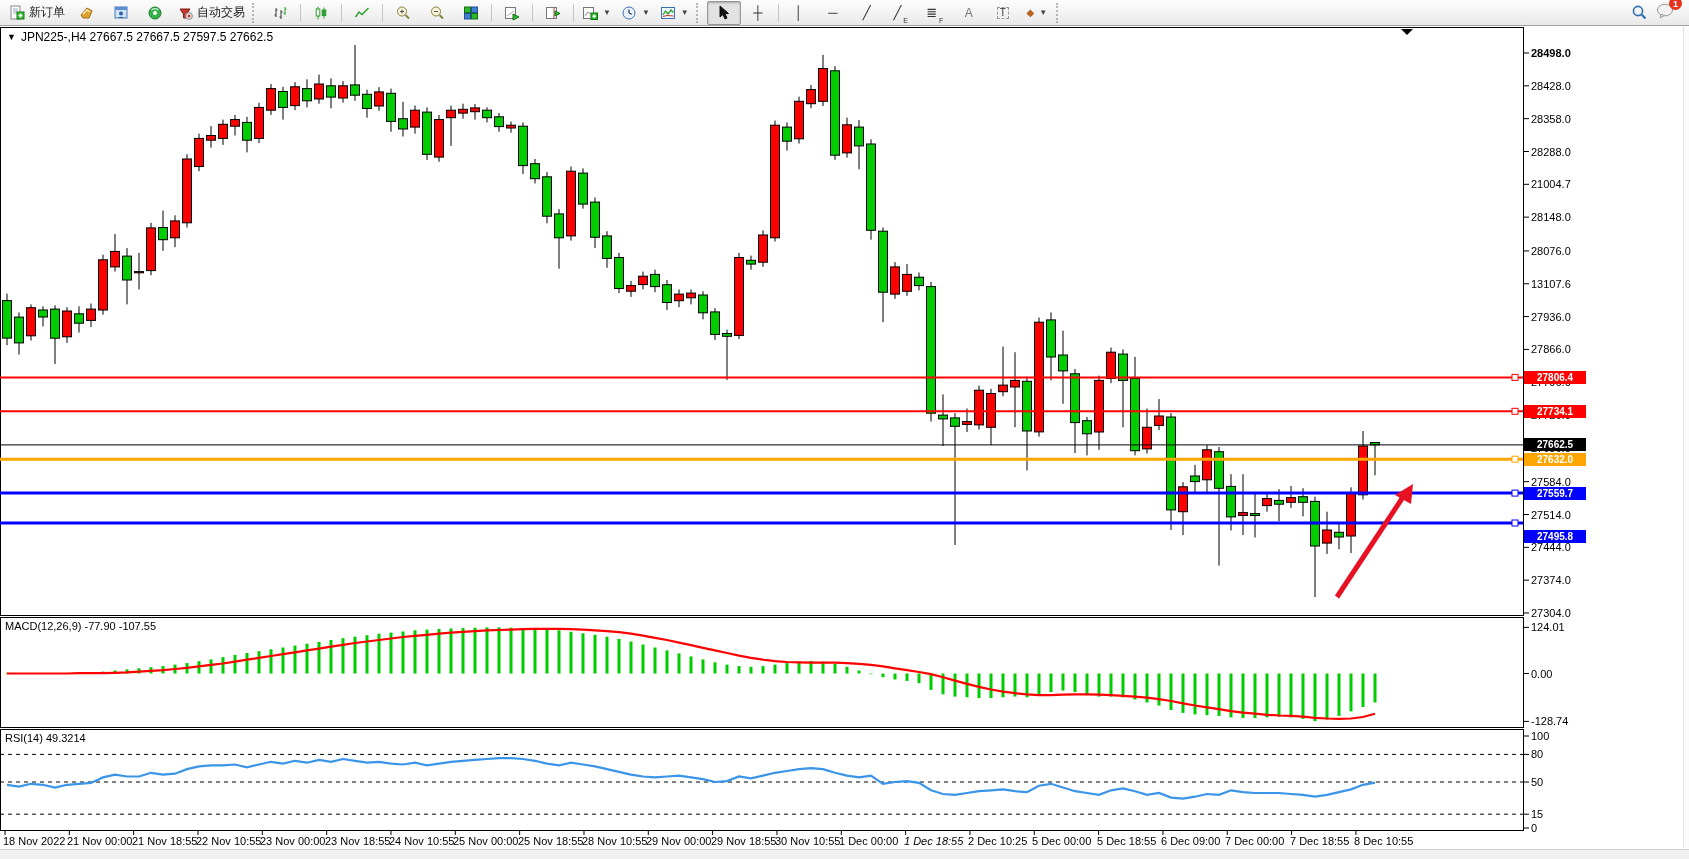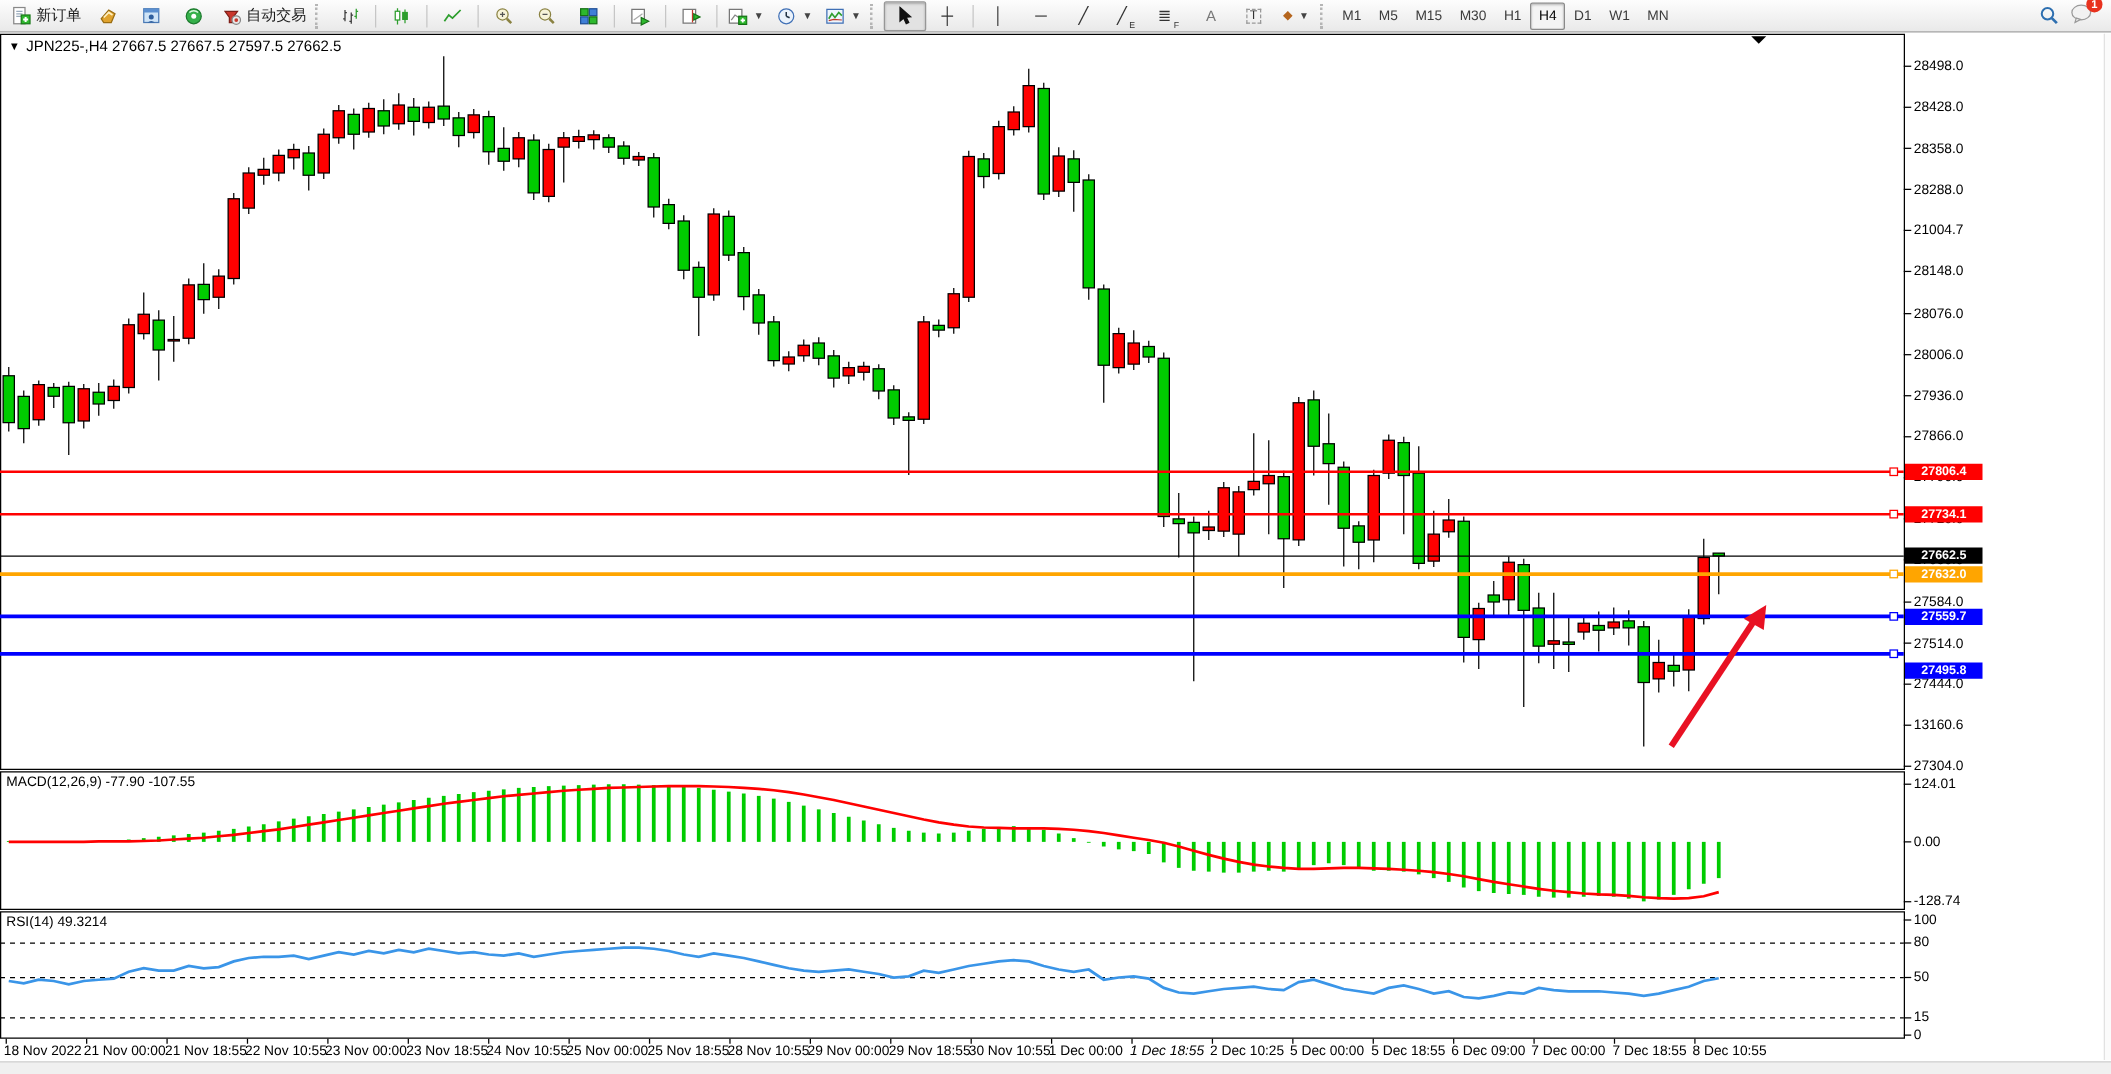--- a/index.html
+++ b/index.html
@@ -229,31 +229,20 @@
     <div class="tbtn">
       <span class="glyph" style="border:1px dashed #999;padding:0 2px;font-size:10px;">T</span>
     </div>
     <div class="tbtn">
       <span class="glyph" style="color:#b5651d;font-size:10px;">◆</span>
       <span class="caret">▼</span>
     </div>
 
     <div class="grip"></div>
 
-    <div id="tf-row" style="display:flex;align-items:center;">
-        <div class="tfbtn">M1</div>
-        <div class="tfbtn">M5</div>
-        <div class="tfbtn">M15</div>
-        <div class="tfbtn">M30</div>
-        <div class="tfbtn">H1</div>
-        <div class="tfbtn active">H4</div>
-        <div class="tfbtn">D1</div>
-        <div class="tfbtn">W1</div>
-        <div class="tfbtn">MN</div>
-      </div>
 
     <div class="spacer"></div>
 
     <div class="tbtn">
       <svg width="17" height="17" viewBox="0 0 17 17">
         <circle cx="7" cy="7" r="4.6" fill="none" stroke="#2e6fb0" stroke-width="1.6"></circle>
         <line x1="10.5" y1="10.5" x2="14.5" y2="14.5" stroke="#2e6fb0" stroke-width="2.2"></line>
       </svg>
     </div>
     <div class="bubblewrap">
@@ -921,37 +910,37 @@
 
   <div class="chart-title">
     <span class="tri">▼</span>
     <span>JPN225-,H4  27667.5 27667.5 27597.5 27662.5</span>
   </div>
 
   <div class="panel-label" style="left:5px;top:620px;">MACD(12,26,9) -77.90 -107.55</div>
   <div class="panel-label" style="left:5px;top:732px;">RSI(14) 49.3214</div>
 
   <div id="labels">
-      <div class="ptick" style="top:47.0px;">28498.0</div>
+      <div class="ptick" style="top:47.0px;font-weight:bold;">28498.0</div>
       <div class="ptick" style="top:79.8px;">28428.0</div>
       <div class="ptick" style="top:112.7px;">28358.0</div>
       <div class="ptick" style="top:145.5px;">28288.0</div>
       <div class="ptick" style="top:178.3px;">21004.7</div>
       <div class="ptick" style="top:211.2px;">28148.0</div>
       <div class="ptick" style="top:244.9px;">28076.0</div>
-      <div class="ptick" style="top:277.8px;">28006.0</div>
+      <div class="ptick" style="top:277.8px;">13107.6</div>
       <div class="ptick" style="top:310.6px;">27936.0</div>
       <div class="ptick" style="top:343.4px;">27866.0</div>
       <div class="ptick" style="top:376.2px;">27796.0</div>
       <div class="ptick" style="top:409.1px;">27726.0</div>
       <div class="ptick" style="top:441.9px;">27656.0</div>
       <div class="ptick" style="top:475.7px;">27584.0</div>
       <div class="ptick" style="top:508.5px;">27514.0</div>
       <div class="ptick" style="top:541.3px;">27444.0</div>
-      <div class="ptick" style="top:574.2px;">13160.6</div>
+      <div class="ptick" style="top:574.2px;">27374.0</div>
       <div class="ptick" style="top:607.0px;">27304.0</div>
       <div class="itick" style="top:621.4px;">124.01</div>
       <div class="itick" style="top:667.5px;">0.00</div>
       <div class="itick" style="top:715.4px;">-128.74</div>
       <div class="itick" style="top:730.0px;">100</div>
       <div class="itick" style="top:748.4px;">80</div>
       <div class="itick" style="top:776.0px;">50</div>
       <div class="itick" style="top:808.2px;">15</div>
       <div class="itick" style="top:822.0px;">0</div>
       <div class="tlabel" style="left:3px;">18 Nov 2022</div>

